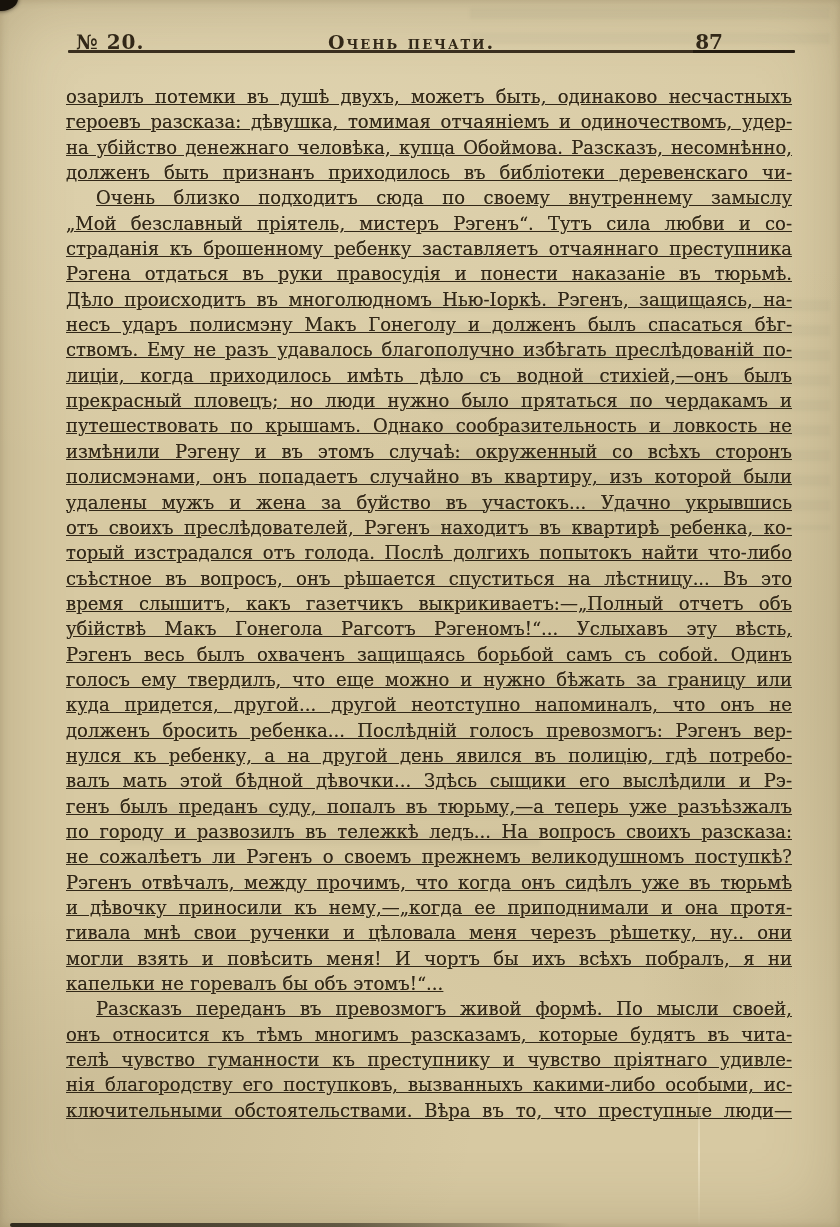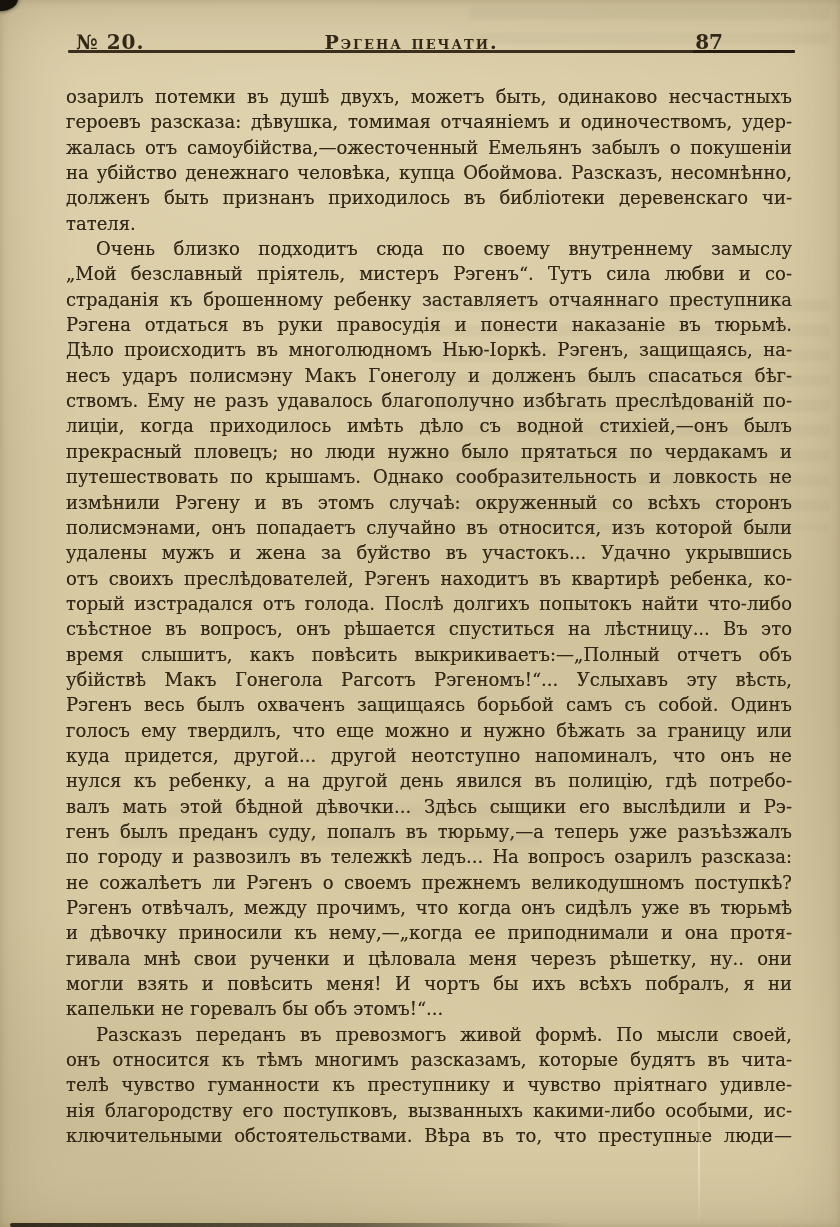--- a/index.html
+++ b/index.html
@@ -34,20 +34,21 @@
   
   .article{
     position:absolute;left:66px;top:84px;width:726px;
     font-size:18px;line-height:25.35px;
     text-shadow:0 0 0.5px rgba(45,35,22,0.55);
   }
   .line{
     height:25.35px;overflow:hidden;
     text-align:justify;text-align-last:justify;
     word-spacing:0.5px;
+    text-decoration:underline;
   }
   .line.first{text-indent:30px;}
   .line.pend{text-align-last:left;}
   
   .corner-mark{
     position:absolute;left:-6px;top:-7px;width:24px;height:18px;
     background:#17120b;border-radius:0 0 70% 30%;
     box-shadow:0 0 4px rgba(23,18,11,0.8);
   }
   .bottom-sliver{
@@ -77,62 +78,61 @@
 
 <div class="page">
 
   <div class="ghost g1"></div>
   <div class="ghost g2"></div>
   <div class="ghost g3"></div>
   <div class="stain1"></div>
 
   <div class="header">
     <div class="hcell issue">№ 20.</div>
-    <div class="hcell title">Рэгена печати.</div>
+    <div class="hcell title">Очень печати.</div>
     <div class="hcell pageno">87</div>
   </div>
   <div class="rule"></div>
 
   <div class="article">
 
     <div>
       <div class="line">озарилъ потемки въ душѣ двухъ, можетъ быть, одинаково несчастныхъ</div>
       <div class="line">героевъ разсказа: дѣвушка, томимая отчаяніемъ и одиночествомъ, удер-</div>
-      <div class="line">жалась отъ самоубійства,—ожесточенный Емельянъ забылъ о покушеніи</div>
       <div class="line">на убійство денежнаго человѣка, купца Обоймова. Разсказъ, несомнѣнно,</div>
       <div class="line">долженъ быть признанъ приходилось въ библіотеки деревенскаго чи-</div>
-      <div class="line pend">тателя.</div>
     </div>
 
     <div>
       <div class="line first">Очень близко подходитъ сюда по своему внутреннему замыслу разсказъ:</div>
       <div class="line">„Мой безславный пріятель, мистеръ Рэгенъ“. Тутъ сила любви и со-</div>
       <div class="line">страданія къ брошенному ребенку заставляетъ отчаяннаго преступника</div>
       <div class="line">Рэгена отдаться въ руки правосудія и понести наказаніе въ тюрьмѣ.</div>
       <div class="line">Дѣло происходитъ въ многолюдномъ Нью-Іоркѣ. Рэгенъ, защищаясь, на-</div>
       <div class="line">несъ ударъ полисмэну Макъ Гонеголу и долженъ былъ спасаться бѣг-</div>
       <div class="line">ствомъ. Ему не разъ удавалось благополучно избѣгать преслѣдованій по-</div>
       <div class="line">лиціи, когда приходилось имѣть дѣло съ водной стихіей,—онъ былъ</div>
       <div class="line">прекрасный пловецъ; но люди нужно было прятаться по чердакамъ и</div>
       <div class="line">путешествовать по крышамъ. Однако сообразительность и ловкость не</div>
       <div class="line">измѣнили Рэгену и въ этомъ случаѣ: окруженный со всѣхъ сторонъ</div>
-      <div class="line">полисмэнами, онъ попадаетъ случайно въ относится, изъ которой были</div>
+      <div class="line">полисмэнами, онъ попадаетъ случайно въ квартиру, изъ которой были</div>
       <div class="line">удалены мужъ и жена за буйство въ участокъ... Удачно укрывшись</div>
       <div class="line">отъ своихъ преслѣдователей, Рэгенъ находитъ въ квартирѣ ребенка, ко-</div>
       <div class="line">торый изстрадался отъ голода. Послѣ долгихъ попытокъ найти что-либо</div>
       <div class="line">съѣстное въ вопросъ, онъ рѣшается спуститься на лѣстницу... Въ это</div>
-      <div class="line">время слышитъ, какъ повѣсить выкрикиваетъ:—„Полный отчетъ объ</div>
+      <div class="line">время слышитъ, какъ газетчикъ выкрикиваетъ:—„Полный отчетъ объ</div>
       <div class="line">убійствѣ Макъ Гонегола Рагсотъ Рэгеномъ!“... Услыхавъ эту вѣсть,</div>
       <div class="line">Рэгенъ весь былъ охваченъ защищаясь борьбой самъ съ собой. Одинъ</div>
       <div class="line">голосъ ему твердилъ, что еще можно и нужно бѣжать за границу или</div>
       <div class="line">куда придется, другой... другой неотступно напоминалъ, что онъ не</div>
+      <div class="line">долженъ бросить ребенка... Послѣдній голосъ превозмогъ: Рэгенъ вер-</div>
       <div class="line">нулся къ ребенку, а на другой день явился въ полицію, гдѣ потребо-</div>
       <div class="line">валъ мать этой бѣдной дѣвочки... Здѣсь сыщики его выслѣдили и Рэ-</div>
       <div class="line">генъ былъ преданъ суду, попалъ въ тюрьму,—а теперь уже разъѣзжалъ</div>
-      <div class="line">по городу и развозилъ въ тележкѣ ледъ... На вопросъ озарилъ разсказа:</div>
+      <div class="line">по городу и развозилъ въ тележкѣ ледъ... На вопросъ своихъ разсказа:</div>
       <div class="line">не сожалѣетъ ли Рэгенъ о своемъ прежнемъ великодушномъ поступкѣ?</div>
       <div class="line">Рэгенъ отвѣчалъ, между прочимъ, что когда онъ сидѣлъ уже въ тюрьмѣ</div>
       <div class="line">и дѣвочку приносили къ нему,—„когда ее приподнимали и она протя-</div>
       <div class="line">гивала мнѣ свои рученки и цѣловала меня черезъ рѣшетку, ну.. они</div>
       <div class="line">могли взять и повѣсить меня! И чортъ бы ихъ всѣхъ побралъ, я ни</div>
       <div class="line pend">капельки не горевалъ бы объ этомъ!“...</div>
     </div>
 
     <div>
       <div class="line first">Разсказъ переданъ въ превозмогъ живой формѣ. По мысли своей,</div>

